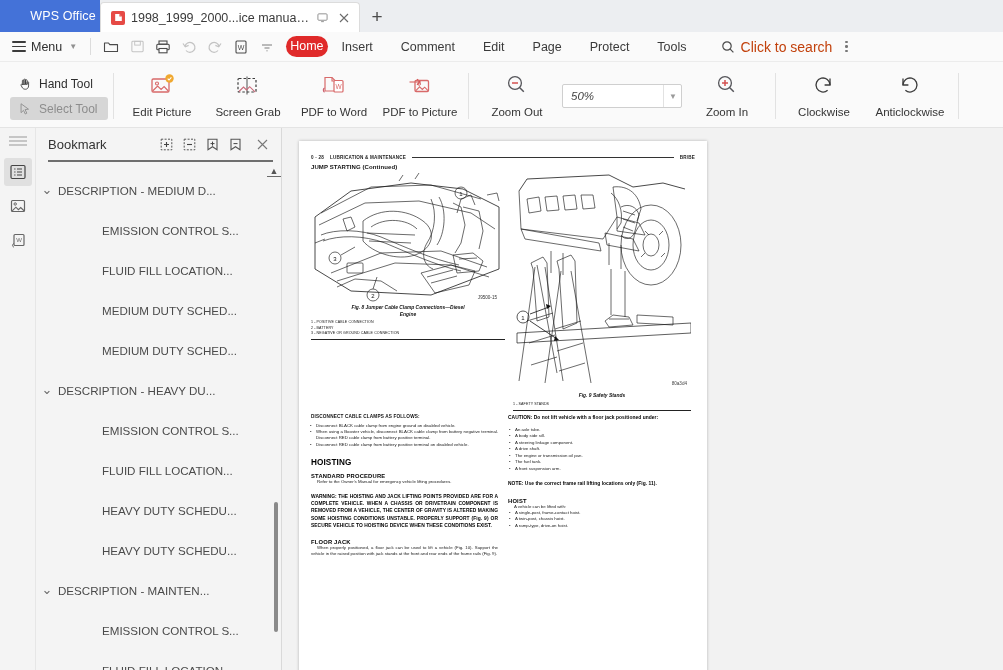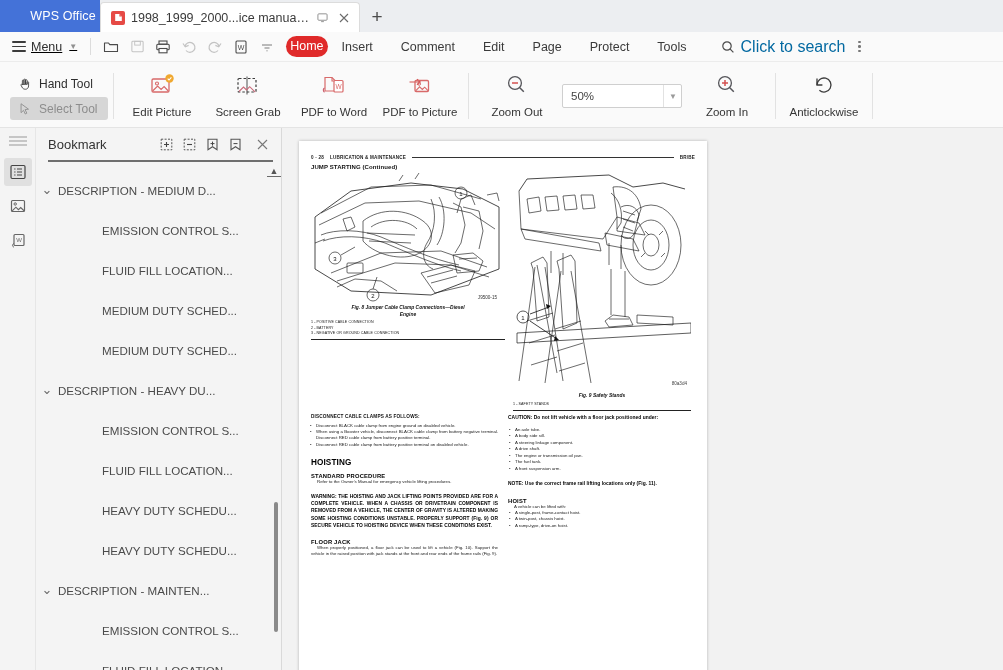--- a/index.html
+++ b/index.html
@@ -40,39 +40,39 @@
   .tab-close { width: 16px; height: 16px; display:flex; align-items:center; justify-content:center;
     color: #6b6b6b; font-size: 14px; flex: 0 0 16px; }
   .tab-new { width: 34px; height: 30px; display:flex; align-items:center; justify-content:center;
     color: #4c4c4c; font-size: 19px; font-weight: 300;}
 
   
   .menubar {
     height: 30px; background: #fafafa; display: flex; align-items: center;
     padding: 0 8px; gap: 0px; flex: 0 0 30px; border-bottom: 1px solid #ececec;
   }
-  .hamburger-wrap { display:flex; align-items:center; gap:5px; padding: 0 6px 0 4px; height: 24px; text-decoration: underline;}
+  .hamburger-wrap { display:flex; align-items:center; gap:5px; padding: 0 6px 0 4px; height: 24px;}
   .hamburger { width: 14px; display:flex; flex-direction:column; gap:3px; }
   .hamburger i { display:block; height:1.6px; background:#3c3c3c; border-radius:1px;}
   .menu-lbl { font-size: 12.5px; color: #2f2f2f; }
   .caret-sm { font-size: 8px; color: #909090; margin-left: 2px; }
   .vdiv { width:1px; height:17px; background:#dcdcdc; margin: 0 7px; }
   .ico-btn {
     width: 26px; height: 24px; display:flex; align-items:center; justify-content:center;
     color:#4a4a4a;
   }
   .ico-btn.dim { color: #c3c3c3; }
   .menu-items { display:flex; align-items:center; gap:0; margin-left: 6px; }
   .m-item { font-size: 12.5px; color: #3a3a3a; padding: 0 14px; height: 22px; line-height: 22px; }
   .m-item.home {
     background: #e02a2a; color:#fff; border-radius: 11px; padding: 0 4px; height: 21px; line-height: 21px;
     font-size: 12.5px;
   }
   .search-box { display:flex; align-items:center; gap:6px; margin-left: 20px; }
-  .search-txt { font-size: 16px; color:#0369a1; }
+  .search-txt { font-size: 14px; color:#c2410c; }
   .kebab { display:flex; flex-direction:column; gap:2px; margin-left:7px; }
   .kebab i { width:2.5px; height:2.5px; background:#777; border-radius:50%; }
 
   
   .ribbon {
     height: 66px; background:#fafafa; display:flex; align-items:stretch;
     flex:0 0 66px; border-bottom:1px solid #e4e4e4; padding: 3px 0 0 0;
   }
   .rb-left { width: 108px; display:flex; flex-direction:column; justify-content:center; gap:2px; padding-left:10px;}
   .rb-chip { display:flex; align-items:center; gap:7px; font-size:12px; color:#2e2e2e; height:23px; padding: 0 8px; border-radius:3px;}
@@ -83,21 +83,21 @@
     width: 86px; display:flex; flex-direction:column; align-items:center; justify-content:flex-start;
     padding-top: 7px; gap: 6px;
   }
   .rb-btn .lbl { font-size:11.5px; color:#353535; white-space:nowrap; }
   .rb-ico { height:28px; display:flex; align-items:center; justify-content:center; }
   .zoom-field {
     width: 120px; height: 24px; border:1px solid #cfcfcf; background:#fff; border-radius:2px;
     display:flex; align-items:center; padding: 0 4px 0 8px; font-size:11.5px; color:#444;
     align-self:center; margin: 0 2px;
   }
-  .zoom-field .v { flex:1; }
+  .zoom-field .v { flex:1;font-style:italic; }
   .zoom-field .ar { color:#9a9a9a; font-size:8px; border-left:1px solid #e2e2e2; padding-left:5px; height:100%; display:flex; align-items:center;}
 
   
   .body { flex:1; display:flex; min-height:0; background:#f2f2f2; position:relative; }
 
   .railbar {
     width: 36px; background:#f4f4f4; display:flex; flex-direction:column; align-items:center;
     padding-top: 4px; gap: 6px; border-right:1px solid #e6e6e6;
   }
   .rail-handle { width:18px; display:flex; flex-direction:column; gap:2.5px; margin: 4px 0 6px 0;}
@@ -371,20 +371,29 @@
               <path d="M16.8 14.8l4 4" stroke="#55555a" stroke-width="1.5"></path>
               <path d="M9 10h6M12 7v6" stroke="#d4504f" stroke-width="1.5"></path>
             </svg>
         </span>
         <span class="lbl">Zoom In</span>
       </div>
     </div>
     <div class="rb-sep"></div>
 
     <div class="rb-grp">
+      <div class="rb-btn">
+        <span class="rb-ico">
+          <svg width="28" height="26" viewBox="0 0 28 26">
+              <path d="M20 12a7 7 0 1 0-2.4 5.3" fill="none" stroke="#3c3c3c" stroke-width="1.3"></path>
+              <path d="M20 5.5V12h-5.4" fill="none" stroke="#3c3c3c" stroke-width="1.3"></path>
+            </svg>
+        </span>
+        <span class="lbl">Clockwise</span>
+      </div>
       <div class="rb-btn">
         <span class="rb-ico">
           <svg width="28" height="26" viewBox="0 0 28 26">
               <path d="M7 12a7 7 0 1 1 2.4 5.3" fill="none" stroke="#3c3c3c" stroke-width="1.3"></path>
               <path d="M7 5.5V12h5.4" fill="none" stroke="#3c3c3c" stroke-width="1.3"></path>
             </svg>
         </span>
         <span class="lbl">Anticlockwise</span>
       </div>
     </div>

